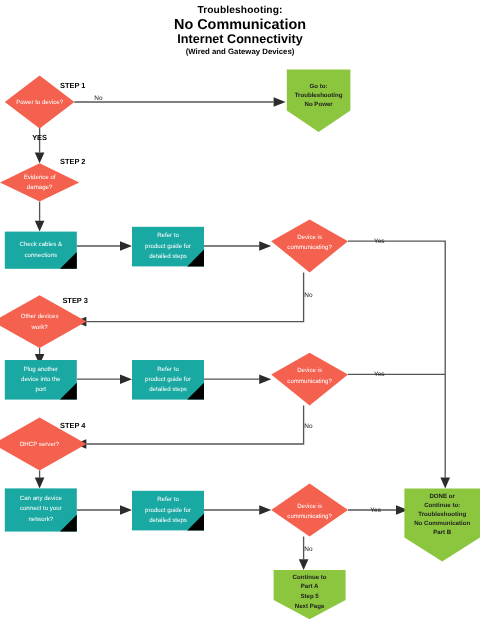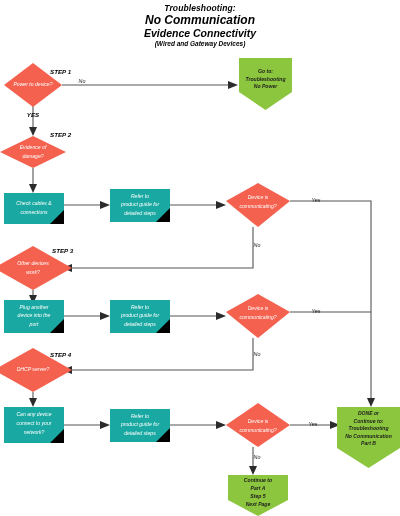--- a/index.html
+++ b/index.html
@@ -12,21 +12,20 @@
     width: 400px;
     height: 516px;
     font-family: "Liberation Sans", sans-serif;
     overflow: hidden;
     position: relative;
   }
   #chart-root {
     position: relative;
     width: 400px;
     height: 508px;
-    font-style: italic;
   }
   .title-block {
     position: absolute;
     top: 3px;
     left: 0;
     width: 400px;
     text-align: center;
     color: #000000;
   }
   .title-line1 {
@@ -109,21 +108,21 @@
   }
 </style>
 </head>
 <body>
 
 <div id="chart-root">
 
   <div class="title-block">
     <div class="title-line1">Troubleshooting:</div>
     <div class="title-line2">No Communication</div>
-    <div class="title-line3">Evidence Connectivity</div>
+    <div class="title-line3">Internet Connectivity</div>
     <div class="title-line4">(Wired and Gateway Devices)</div>
   </div>
 
   <svg class="flow" viewBox="0 0 400 516">
 
     <g>
 
       <path class="conn" d="M 62 85 L 228 85"></path>
       <polygon class="arrowhead" points="228,81 238,85 228,89"></polygon>
 

